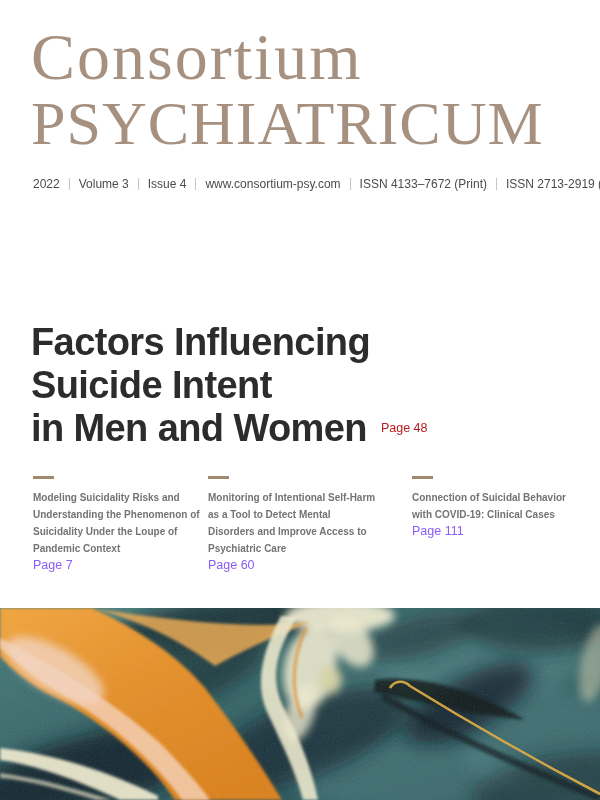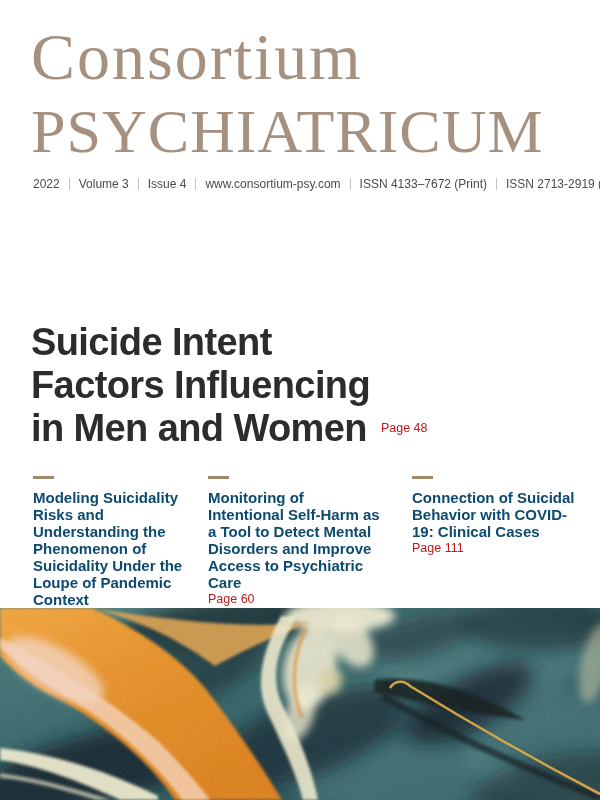--- a/index.html
+++ b/index.html
@@ -26,21 +26,21 @@
     display: block;
     font-size: 66px;
     line-height: 66px;
     letter-spacing: 2px;
   }
   .logo-line2 {
     display: block;
     font-size: 62px;
     line-height: 62px;
     letter-spacing: 1px;
-    margin-top: 10px;
+    margin-top: 2px;
   }
   .meta-row {
     position: absolute;
     left: 33px;
     top: 177px;
     display: flex;
     align-items: center;
     gap: 9px;
     font-size: 12px;
     color: #4b4b4b;
@@ -89,31 +89,31 @@
   .article-col.c1 { left: 33px; }
   .article-col.c2 { left: 208px; }
   .article-col.c3 { left: 412px; }
   .article-dash {
     width: 21px;
     height: 3px;
     background: #a08a6e;
     margin-bottom: 10px;
   }
   .article-title {
-    font-size: 15px;
+    font-size: 10px;
     line-height: 17px;
     font-weight: 700;
-    color: #0c4a6e;
+    color: #737373;
     margin: 0;
   }
   .article-page {
     font-size: 12.5px;
     line-height: 17px;
     font-weight: 400;
-    color: #b91c1c;
+    color: #8b5cf6;
   }
 
   
   .artwork {
     position: absolute;
     left: 0;
     top: 608px;
     width: 600px;
     height: 192px;
     overflow: hidden;
@@ -138,22 +138,22 @@
     <span>Issue 4</span>
     <span class="meta-sep"></span>
     <span>www.consortium-psy.com</span>
     <span class="meta-sep"></span>
     <span>ISSN 4133–7672 (Print)</span>
     <span class="meta-sep"></span>
     <span>ISSN 2713-2919 (Online)</span>
   </div>
 
   <h1 class="feature-title">
+    <span class="t-line">Factors Influencing</span>
     <span class="t-line">Suicide Intent</span>
-    <span class="t-line">Factors Influencing</span>
     <span class="t-line t-line3">
       <span>in Men and Women</span>
       <span class="feature-page">Page 48</span>
     </span>
   </h1>
 
   <div class="articles">
 
     <div class="article-col c1">
       <div class="article-dash"></div>

